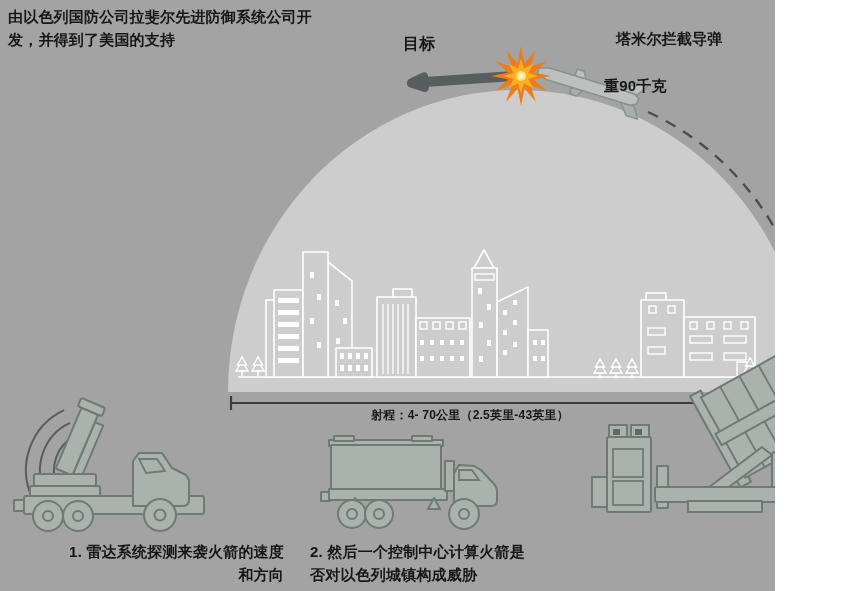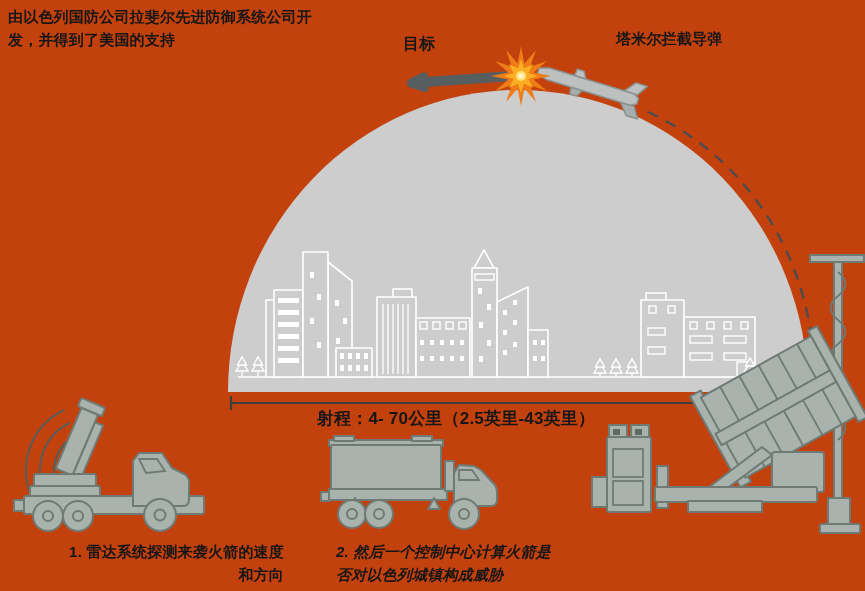--- a/index.html
+++ b/index.html
@@ -1,33 +1,33 @@
 <!DOCTYPE html>
 <html><head>
 <meta charset="utf-8">
 <style>
   html,body{margin:0;padding:0;background:#ffffff;}
   .stage{
-    position:relative;width:865px;height:591px;background:#c2410c;
+    position:relative;width:775px;height:591px;background:#a3a3a3;
     font-family:"Liberation Sans","DejaVu Sans",sans-serif;overflow:hidden;
   }
   .stage svg{position:absolute;left:0;top:0;}
   .txt{
     position:absolute;font-weight:700;color:#161616;font-size:15px;
     line-height:1.5;white-space:pre-line;letter-spacing:0.2px;
   }
   .dev-note{left:8px;top:6px;width:340px;}
   .target-label{left:403px;top:32px;font-size:16px;}
   .interceptor-spec{left:604px;top:4px;line-height:1.55;}
   .interceptor-spec .line1{margin-left:12px;}
   .effectiveness-note{left:8px;top:129px;width:220px;line-height:1.85;}
-  .range-label{left:226px;top:406px;width:460px;text-align:center;font-size:17px;}
+  .range-label{left:240px;top:406px;width:460px;text-align:center;font-size:12px;}
   .step{top:541px;}
   .step1{left:14px;width:270px;text-align:right;}
-  .step2{left:336px;width:260px;font-style:italic;}
+  .step2{left:310px;width:260px;}
   .step3{left:590px;width:260px;}
   
   .veh{fill:#a9b2ad;stroke:#6f7a74;stroke-width:2;stroke-linejoin:round;}
   .veh-line{stroke:#6f7a74;stroke-width:1.8;fill:none;}
   .sky{stroke:#ffffff;stroke-width:1.6;fill:#cdcdcd;stroke-linejoin:round;}
   .sky-dot{fill:#ffffff;stroke:none;}
   .sky-open{stroke:#ffffff;stroke-width:1.4;fill:none;}
 </style>
 </head>
 <body>
@@ -282,20 +282,21 @@
   </g>
 </svg>
 
   <div class="txt dev-note">由以色列国防公司拉斐尔先进防御系统公司开
 发，并得到了美国的支持</div>
 
   <div class="txt target-label">目标</div>
 
   <div class="txt interceptor-spec">
     <div class="line1">塔米尔拦截导弹</div>
+    <div>重90千克</div>
   </div>
 
 
   <div class="txt range-label">射程：4- 70公里（2.5英里-43英里）</div>
 
   <div class="txt step step1">1. 雷达系统探测来袭火箭的速度
 和方向</div>
   <div class="txt step step2">2. 然后一个控制中心计算火箭是
 否对以色列城镇构成威胁</div>
 

